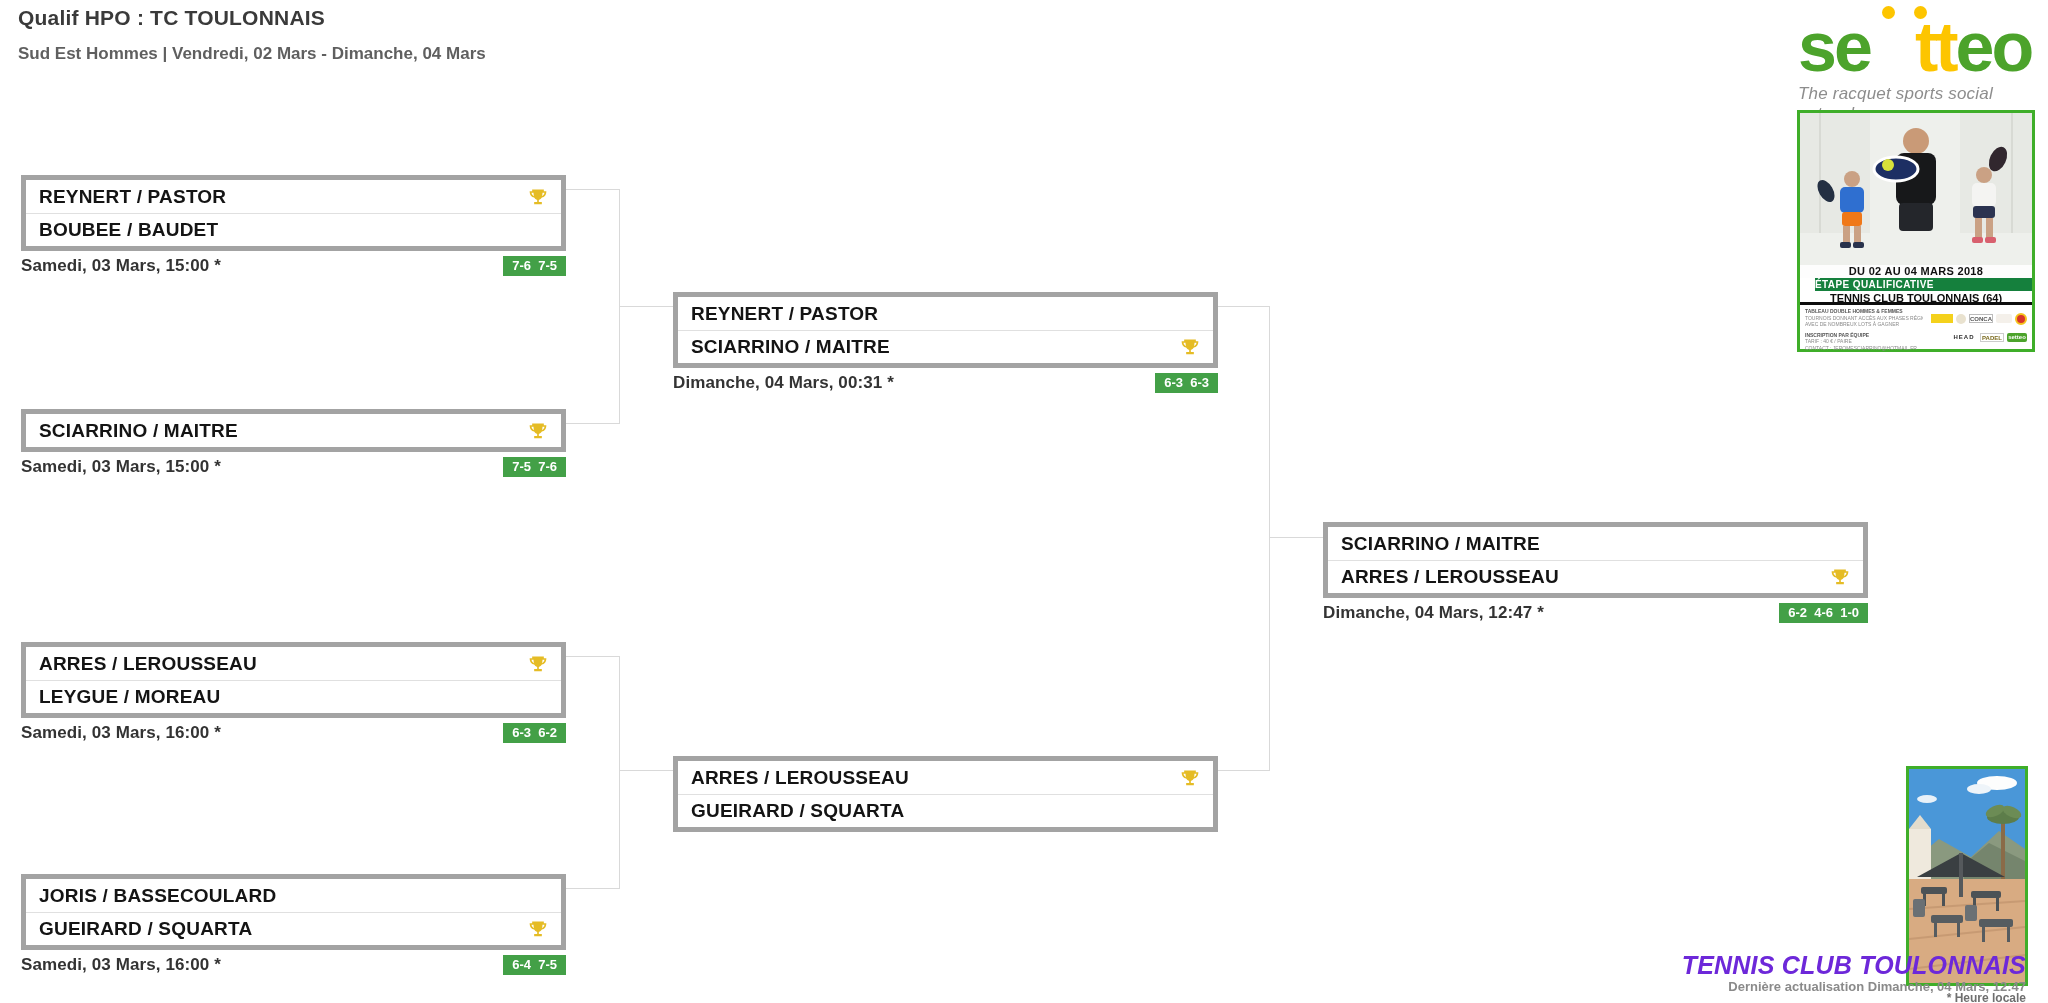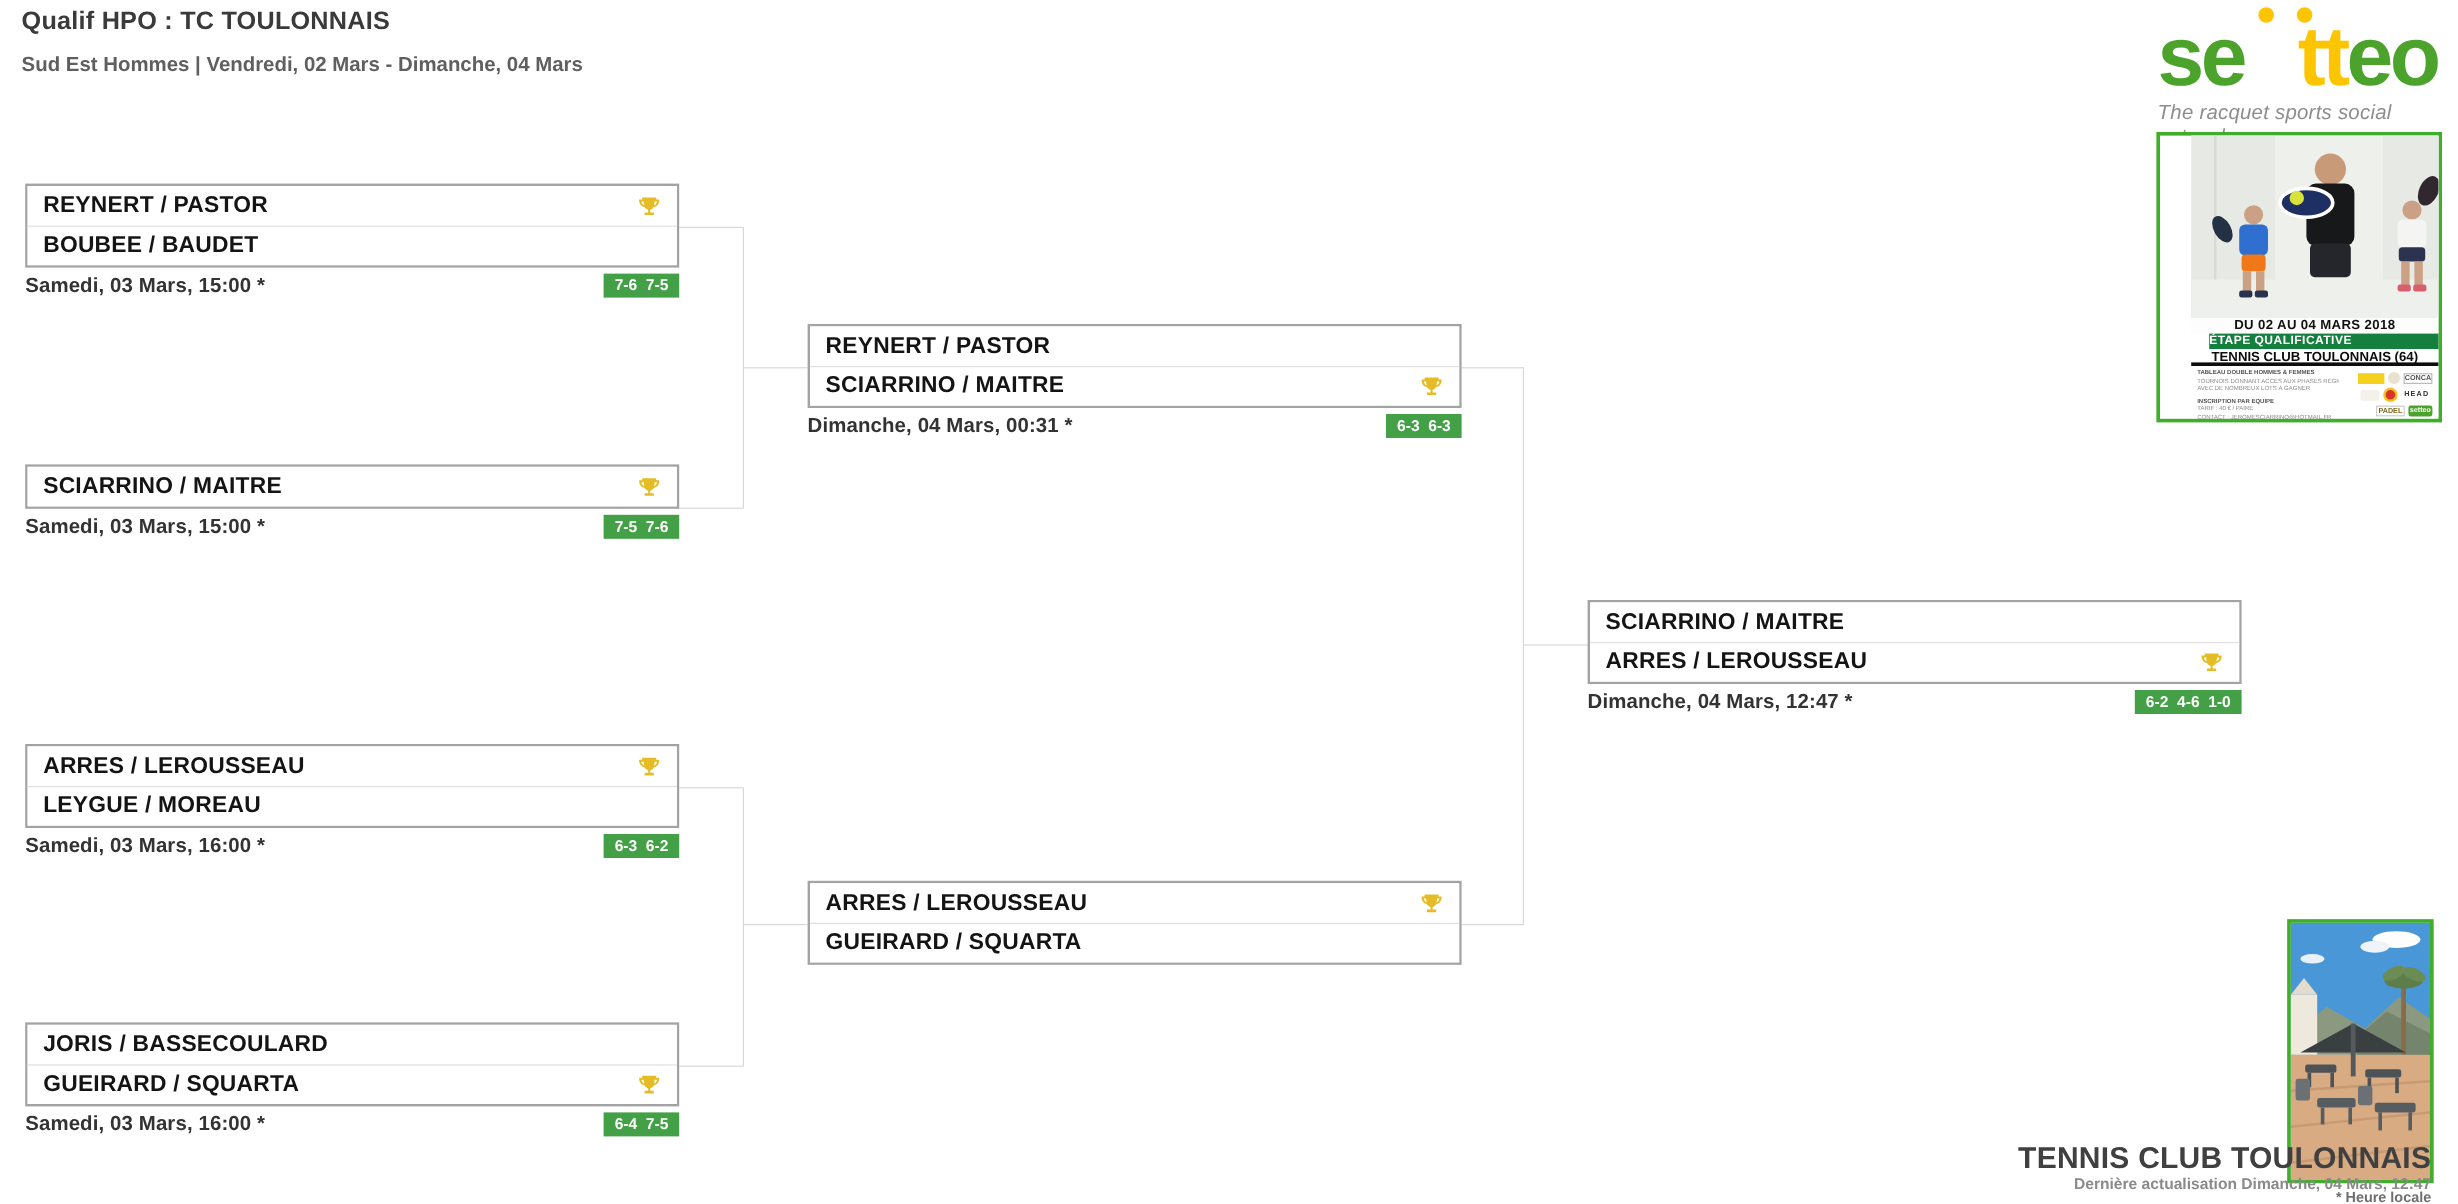--- a/index.html
+++ b/index.html
@@ -15,21 +15,21 @@
   
   .brand { position:absolute; left:1798px; top:4px; width:246px; }
   .wordmark { position:relative; font-size:70px; font-weight:700; letter-spacing:-3px; line-height:1; padding-top:8px; }
   .wm-green { color:#4ca32b; }
   .wm-yellow { color:#fdc500;margin-left:45px; }
   .wm-dot { position:absolute; width:13px; height:13px; border-radius:50%; background:#fdc500; top:2px; }
   .wm-dot.d1 { left:84px; } .wm-dot.d2 { left:116px; }
   .brand-tag { font-size:17px; font-style:italic; color:#8d8d8d; margin-top:2px; letter-spacing:.2px; }
 
   
-  .poster { position:absolute; left:1797px; top:110px; width:238px; height:242px; border:3px solid #3fae29; background:#fff;padding-left:26px; }
+  .poster { position:absolute; left:1797px; top:110px; width:238px; height:242px; border:3px solid #3fae29; background:#fff; }
   .poster-photo { position:relative; width:100%; height:152px; background:linear-gradient(#f3f4f2,#e3e5e1); overflow:hidden; }
   .poster-band1 { height:13px; background:#fdfdfd; color:#111; font-size:11px; font-weight:700; text-align:center; line-height:13px; letter-spacing:.3px; }
   .poster-band2 { height:13px; background:#15803d; color:#fff; font-size:10px; font-weight:700; text-align:left; line-height:13px; letter-spacing:.4px;margin-left:15px; }
   .poster-band3 { height:14px; background:#fff; color:#0d0d0d; font-size:11px; font-weight:700; text-align:center; line-height:14px; border-bottom:3px solid #0d0d0d; }
   .poster-foot { display:flex; justify-content:space-between; padding:3px 5px; height:43px; background:#fff; }
   .pf-text { width:118px; }
   .pf-line { font-size:5px; color:#8a8a8a; line-height:6.5px; white-space:nowrap; overflow:hidden; }
   .pf-line.strong { color:#555; font-weight:700; }
   .pf-gap { height:4px; }
   .pf-sponsors { width:104px; display:flex; flex-wrap:wrap; align-items:center; justify-content:flex-end; gap:3px; padding-top:2px; }
@@ -38,34 +38,34 @@
   .chip.c-circle { width:10px; height:10px; border-radius:50%; background:#e9e2cf; }
   .chip.c-conca  { width:24px; background:#fff; border:1px solid #bbb; }
   .chip.c-script { width:16px; background:#f4f0ea; border-radius:2px; }
   .chip.c-badge  { width:12px; height:12px; border-radius:50%; background:#d8352a; border:2px solid #f4c31d; }
   .chip.c-head   { width:26px; color:#2d2d2d; letter-spacing:1px; }
   .chip.c-padel  { width:24px; background:#fff; border:1px solid #ccc; color:#7a6a1e; }
   .chip.c-setteo { width:20px; background:#4ca32b; color:#fff; border-radius:2px; }
 
   
   .match { position:absolute; width:545px; }
-  .mbox { border:2px solid #a3a3a3; background:#fff; }
+  .mbox { border:5px solid #a3a3a3; background:#fff;margin-top:22px; }
   .trow { height:33px; display:flex; align-items:center; justify-content:space-between; padding:0 13px; background:#fff; }
   .trow + .trow { border-top:1px solid #e0e0e0; }
   .tname { font-size:19px; font-weight:700; color:#141414; letter-spacing:.2px; white-space:nowrap; }
   .trophy { width:20px; height:20px; flex:0 0 auto; }
   .mmeta { display:flex; justify-content:space-between; align-items:center; margin-top:5px; height:20px; }
   .mdate { font-size:17px; font-weight:600; color:#333; letter-spacing:.1px; }
   .mscore { background:#43a047; color:#fff; font-size:13px; font-weight:700; line-height:20px; height:20px; padding:0 9px; white-space:pre; }
 
   .cx { position:absolute; background:#d9d9d9; }
 
   
   .club-photo { position:absolute; left:1906px; top:766px; width:122px; height:220px; border:3px solid #3fae29; background:#cfe3f2; z-index:1; }
-  .club-name { position:absolute; right:22px; top:951px; font-size:25px; font-weight:700; color:#404040; z-index:3; letter-spacing:.2px; }
+  .club-name { position:absolute; right:22px; top:951px; font-size:25px; font-weight:700; color:#6d28d9; z-index:3; letter-spacing:.2px;font-style:italic; }
   .club-updated { position:absolute; right:22px; top:979px; font-size:13px; font-weight:600; color:#8a8a8a; z-index:3; }
   .club-note { position:absolute; right:22px; top:991px; font-size:12px; font-weight:600; color:#6f6f6f; z-index:3; }
 </style>
 </head>
 <body>
 
 <div class="page">
 
   <div class="hdr-title">Qualif HPO : TC TOULONNAIS</div>
   <div class="hdr-sub">Sud Est Hommes | Vendredi, 02 Mars - Dimanche, 04 Mars</div>

